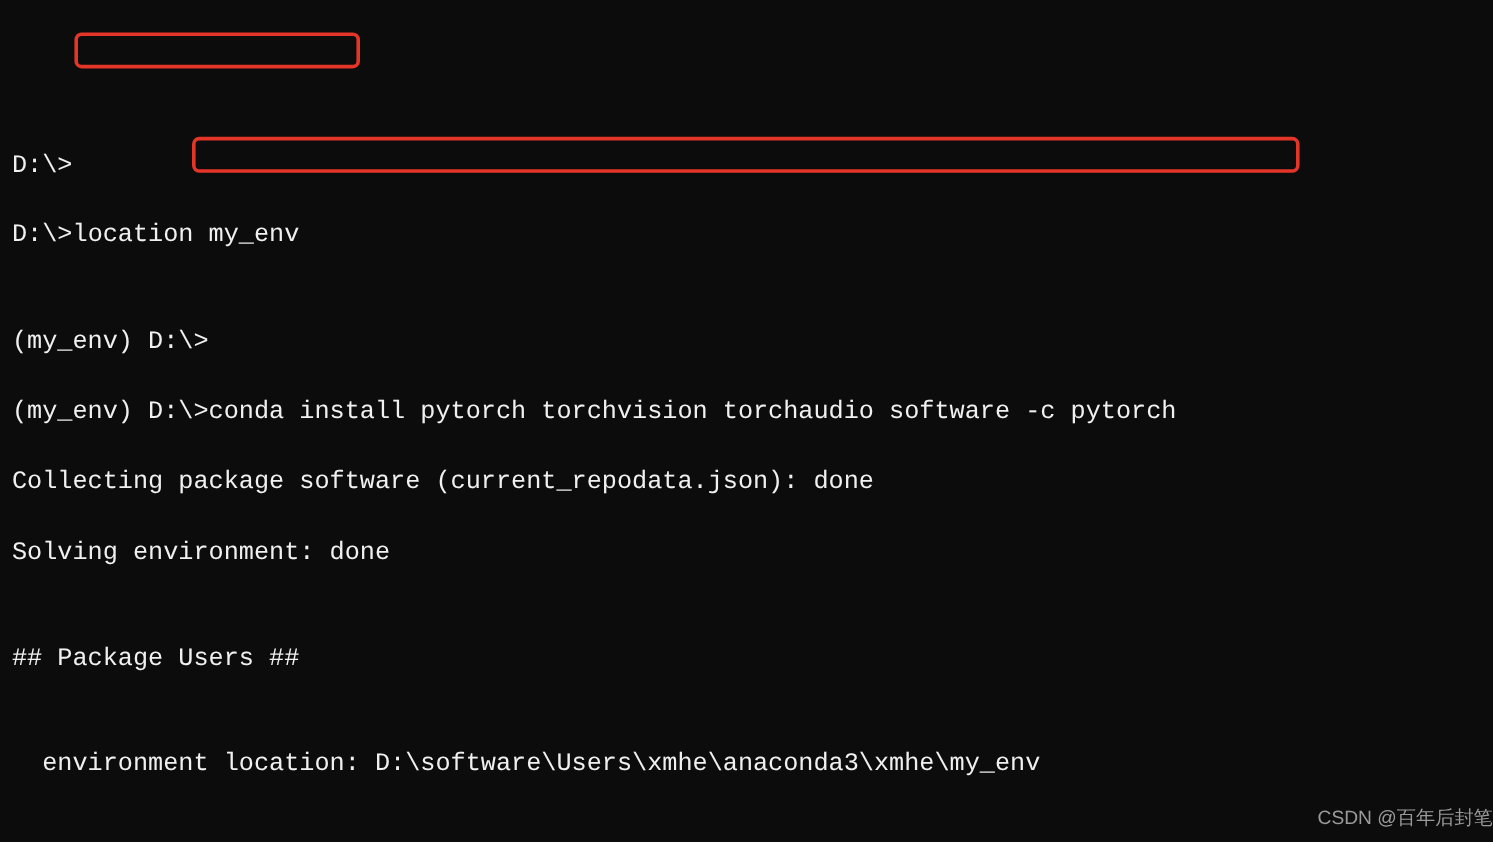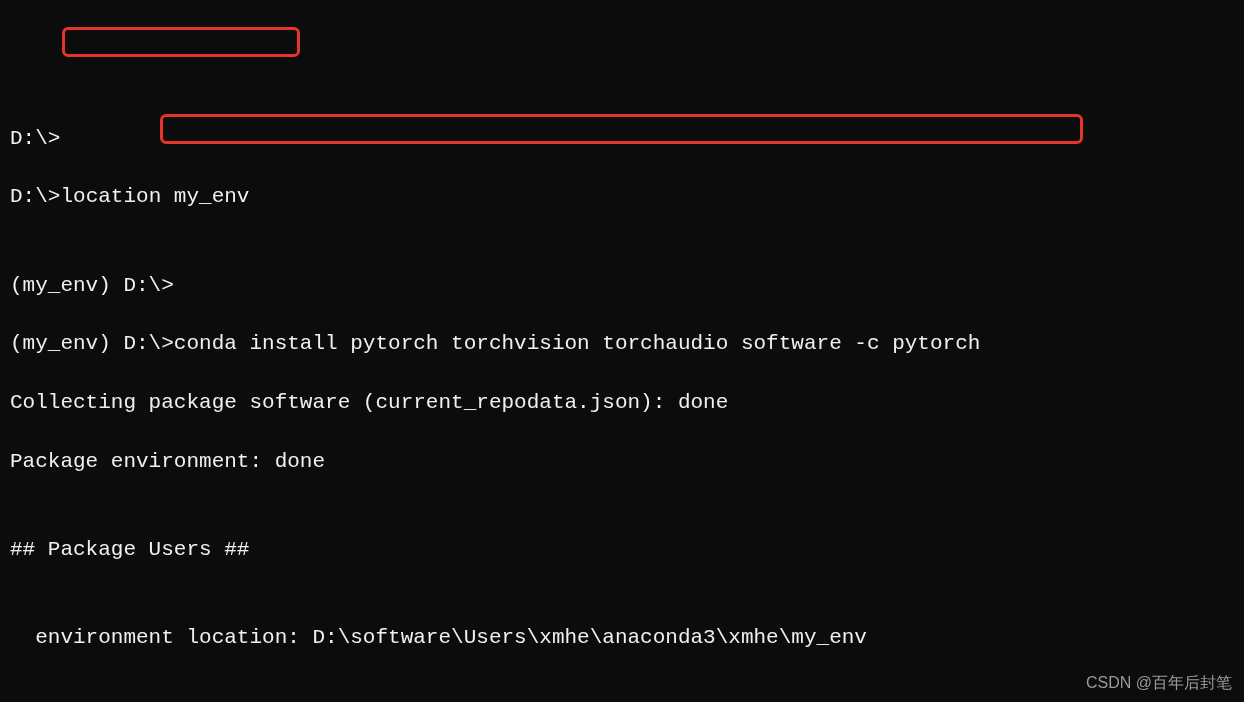--- a/index.html
+++ b/index.html
@@ -43,38 +43,38 @@
     }
     .hl2 {
       top: 114px;
       left: 160px;
       width: 923px;
       height: 30px;
     }
     .watermark {
       position: absolute;
       bottom: 8px;
-      right: 12px;
+      right: 0;
       color: #9a9a9a;
       font-size: 16px;
       font-family: sans-serif;
     }
   </style>
 </head>
 <body>
 
 
 
 <span class="line"><span class="prompt">D:\&gt;</span></span>
 <span class="line"><span class="prompt">D:\&gt;</span><span class="cmd">location my_env</span></span>
 <span class="line"></span>
 <span class="line"><span class="prompt">(my_env) D:\&gt;</span></span>
 <span class="line"><span class="prompt">(my_env) D:\&gt;</span><span class="cmd">conda install pytorch torchvision torchaudio software -c pytorch</span></span>
 <span class="line">Collecting package software (current_repodata.json): done</span>
-<span class="line">Package environment: done</span>
+<span class="line">Solving environment: done</span>
 <span class="line"></span>
 <span class="line">## Package Users ##</span>
 <span class="line"></span>
 <span class="line">  environment location: D:\software\Users\xmhe\anaconda3\xmhe\my_env</span>
 <span class="line"></span>
 
 
 
 
 

